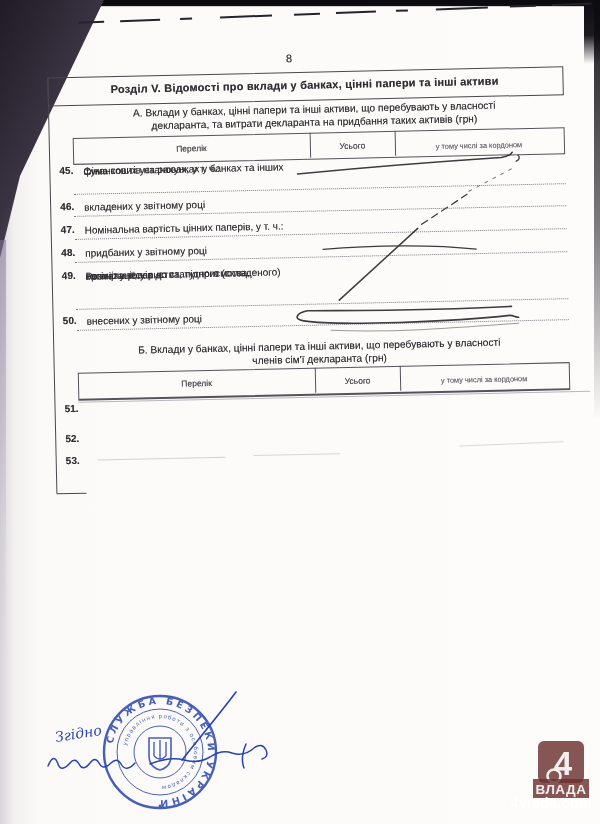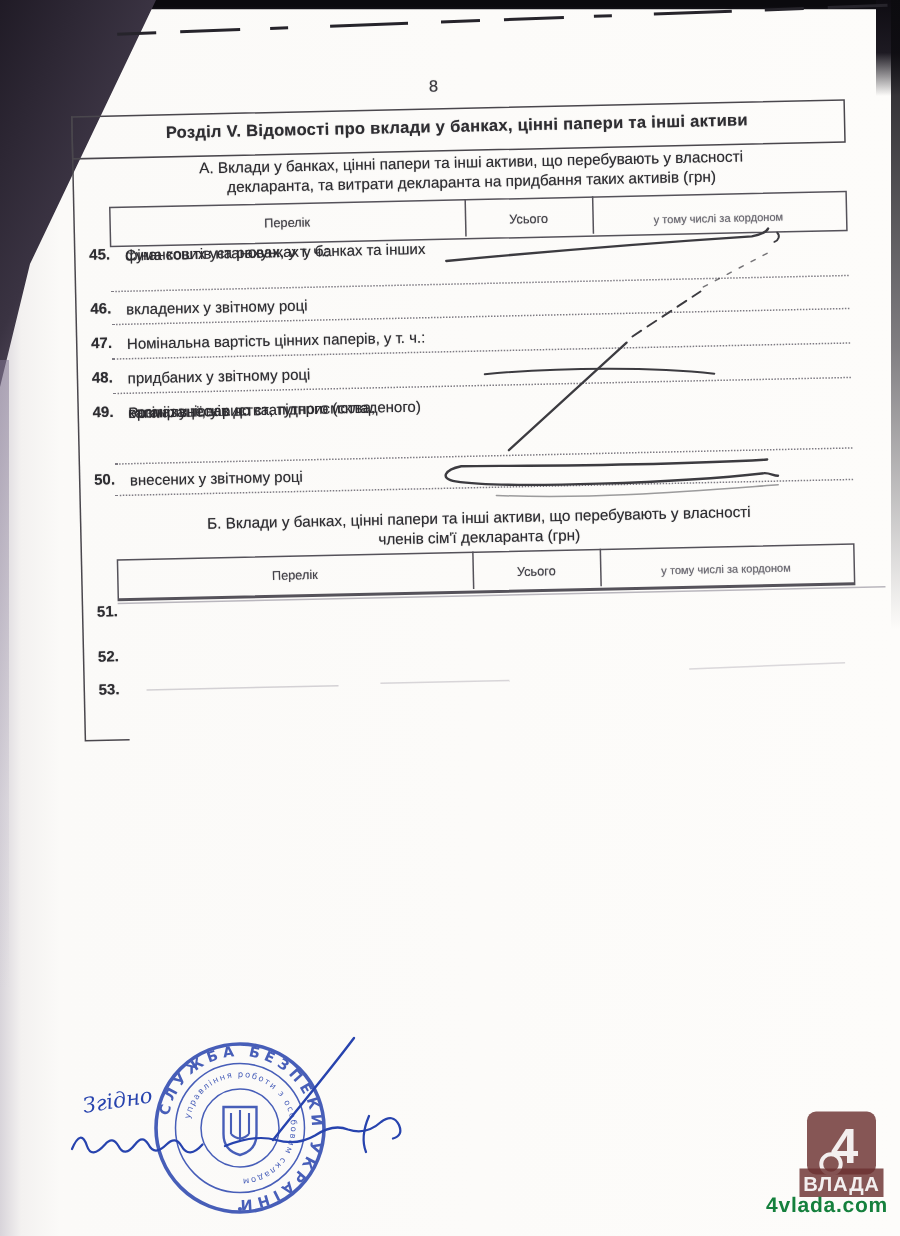--- a/index.html
+++ b/index.html
@@ -32,21 +32,21 @@
   .hcell{font-size:8.5px;color:#45434a;text-align:center;}
   .hcell.small{font-size:7.4px;color:#6d6b74;}
   .rownum{font-weight:bold;font-size:10px;width:22px;text-align:right;}
   .rowtext{font-size:10px;line-height:13px;}
   .rowtext span{position:static;display:block;}
   .dot{border-top:1.2px dotted #7e7b83;height:0;}
   .faintline{border-top:1px solid #b9b6bd;height:0;}
   
   #inklayer,#penlayer{position:absolute;left:0;top:0;}
   .wm-site{position:absolute;right:8px;top:795px;width:160px;text-align:right;
-           font-size:14px;font-weight:bold;color:#15803d;letter-spacing:.5px;}
+           font-size:14px;font-weight:bold;color:#ffffff;letter-spacing:.5px;}
 </style>
 </head>
 <body>
 
 <div id="scan">
   <div class="paper"></div>
   <div class="edge-top"></div>
   <div class="edge-topright"></div>
   <div class="edge-right"></div>
   <div class="edge-wedge"></div>

